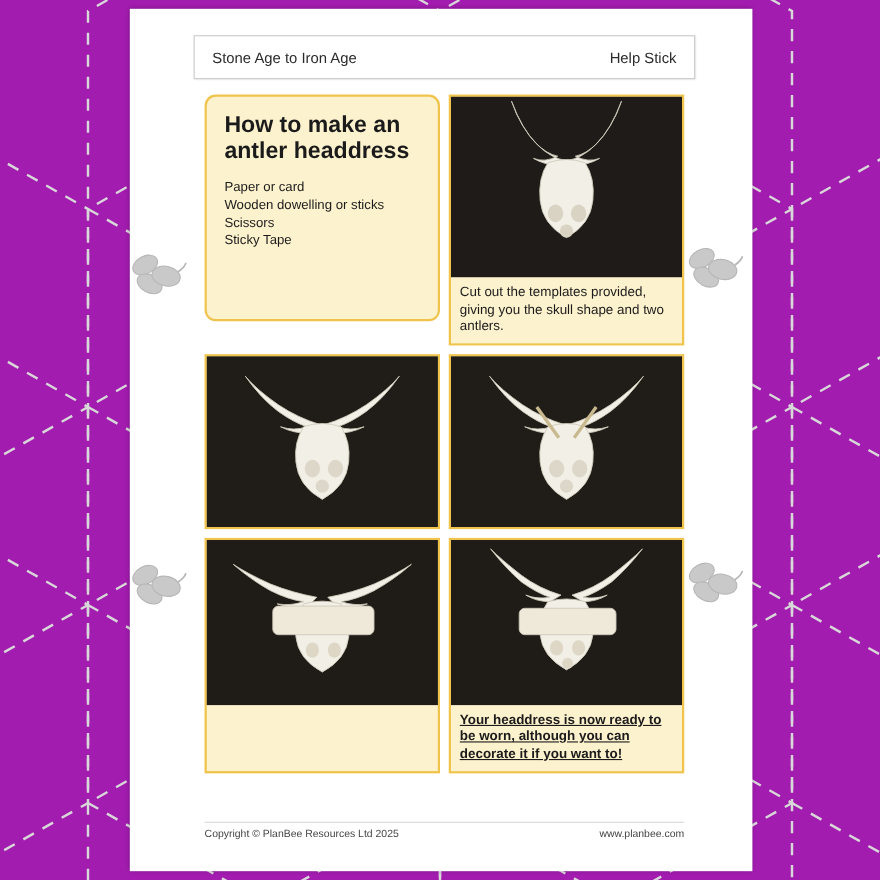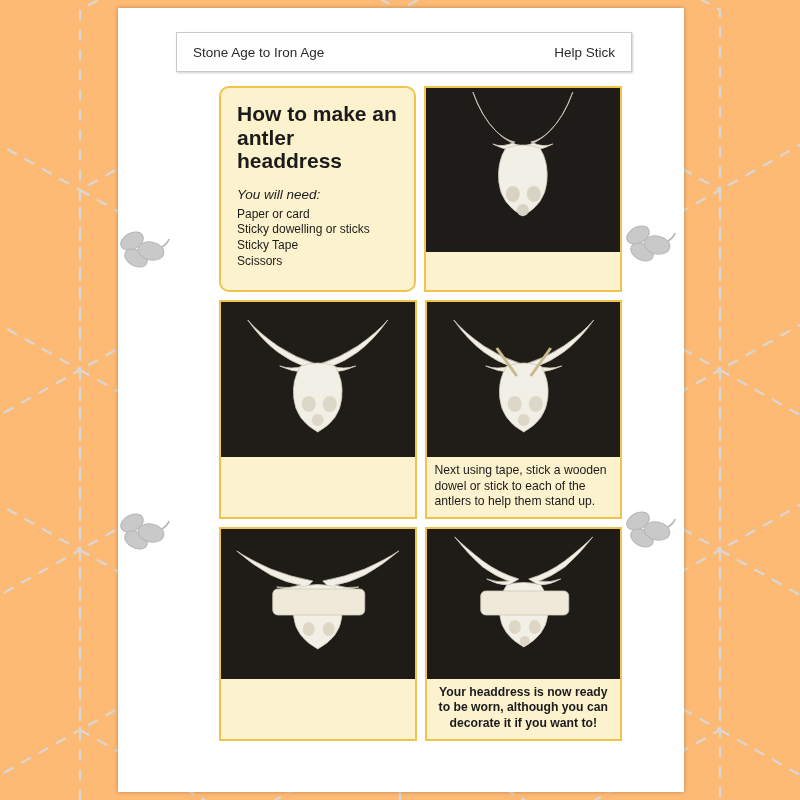--- a/index.html
+++ b/index.html
@@ -12,21 +12,21 @@
     height: 800px;
     font-family: "Liberation Sans", sans-serif;
     overflow: hidden;
   }
 
   
   #page {
     position: relative;
     width: 800px;
     height: 800px;
-    background: #fdba74;
+    background: #a21caf;
     overflow: hidden;
   }
 
   
   #watermark {
     position: absolute;
     inset: 0;
     z-index: 0;
     pointer-events: none;
   }
@@ -66,21 +66,20 @@
   #grid {
     position: absolute;
     left: 68px;
     top: 78px;
     width: 436px;
   }
   .row {
     display: flex;
     gap: 8px;
     margin-bottom: 8px;
-    margin-left: 33px;
   }
   .cell {
     width: 214px;
     position: relative;
   }
 
   
   .intro-card {
     background: #fdf2ce;
     border: 2px solid #f0c44c;
@@ -125,21 +124,22 @@
   }
   .caption {
     font-size: 12.2px;
     line-height: 1.28;
     color: #1b1b1b;
     padding: 6px 8px 7px 8px;
     background: #fdf2ce;
   }
   .caption.bold {
     font-weight: bold;
-    text-align: center;
+    text-align: left;
+    text-decoration: underline;
   }
 
   .cell-r1c2 .photo { height: 164px; }
   .cell-r1c2 .caption { min-height: 38px; }
 
   .cell-r2c1 .photo, .cell-r2c2 .photo { height: 155px; }
   .cell-r3c1 .photo, .cell-r3c2 .photo { height: 150px; }
 
   
   #footer {
@@ -231,46 +231,46 @@
       <span>Help Stick</span>
     </div>
 
     <div id="grid">
 
       <div class="row">
 
         <div class="cell">
           <div class="intro-card">
             <div class="intro-title">How to make an antler headdress</div>
-            <div class="intro-sub">You will need:</div>
             <div class="intro-list">
               <div>Paper or card</div>
-              <div>Sticky dowelling or sticks</div>
+              <div>Wooden dowelling or sticks</div>
+              <div>Scissors</div>
               <div>Sticky Tape</div>
-              <div>Scissors</div>
             </div>
           </div>
         </div>
 
         <div class="cell photo-cell cell-r1c2">
           <div class="photo">
             <svg width="100%" height="100%" viewBox="0 0 210 164" preserveAspectRatio="xMidYMid slice">
               <rect width="210" height="164" fill="#1e1b18"></rect>
               <g fill="#f2efe6" stroke="#cfc9b9" stroke-width="0.8">
                 <path d="M105 58 q-14 -2 -26 -14 q-16 -16 -24 -40 q10 26 22 38 q10 10 20 12 q-12 6 -22 2 q10 6 22 6 z"></path>
                 <path d="M105 58 q14 -2 26 -14 q16 -16 24 -40 q-10 26 -22 38 q-10 10 -20 12 q12 6 22 2 q-10 6 -22 6 z"></path>
                 <path d="M88 60 q17 -6 34 0 q9 14 7 34 q-2 22 -24 34 q-22 -12 -24 -34 q-2 -20 7 -34 z"></path>
               </g>
               <g fill="#d9d3c4">
                 <ellipse cx="95" cy="106" rx="7" ry="8"></ellipse>
                 <ellipse cx="116" cy="106" rx="7" ry="8"></ellipse>
                 <ellipse cx="105" cy="122" rx="6" ry="6"></ellipse>
               </g>
             </svg>
           </div>
+          <div class="caption">Cut out the templates provided, giving you the skull shape and two antlers.</div>
         </div>
       </div>
 
       <div class="row">
         <div class="cell photo-cell cell-r2c1">
           <div class="photo">
             <svg width="100%" height="100%" viewBox="0 0 210 155" preserveAspectRatio="xMidYMid slice">
               <rect width="210" height="155" fill="#201d19"></rect>
               <g fill="#f2efe6" stroke="#cfc9b9" stroke-width="0.8">
                 <path d="M103 62 q-20 -6 -38 -18 q-20 -14 -30 -26 q14 20 30 32 q14 10 26 14 q-12 4 -24 0 q12 6 26 6 z"></path>
@@ -299,21 +299,20 @@
                 <line x1="78" y1="46" x2="98" y2="74"></line>
                 <line x1="132" y1="46" x2="112" y2="74"></line>
               </g>
               <g fill="#ddd7c9">
                 <ellipse cx="96" cy="102" rx="7" ry="8"></ellipse>
                 <ellipse cx="117" cy="102" rx="7" ry="8"></ellipse>
                 <ellipse cx="105" cy="118" rx="6" ry="6"></ellipse>
               </g>
             </svg>
           </div>
-          <div class="caption">Next using tape, stick a wooden dowel or stick to each of the antlers to help them stand up.</div>
         </div>
       </div>
 
       <div class="row">
         <div class="cell photo-cell cell-r3c1">
           <div class="photo">
             <svg width="100%" height="100%" viewBox="0 0 210 150" preserveAspectRatio="xMidYMid slice">
               <rect width="210" height="150" fill="#1f1c18"></rect>
               <g fill="#f2efe6" stroke="#cfc9b9" stroke-width="0.8">
                 <path d="M100 52 q-22 -4 -42 -12 q-22 -10 -34 -18 q16 14 34 24 q16 8 30 10 q-12 4 -24 2 q12 4 26 4 z"></path>
@@ -345,15 +344,19 @@
                 <ellipse cx="106" cy="112" rx="5" ry="5"></ellipse>
               </g>
             </svg>
           </div>
           <div class="caption bold">Your headdress is now ready to be worn, although you can decorate it if you want to!</div>
         </div>
       </div>
 
     </div>
 
+    <div id="footer">
+      <span>Copyright © PlanBee Resources Ltd 2025</span>
+      <span>www.planbee.com</span>
+    </div>
 
   </div>
 </div>
 
 </body></html>

